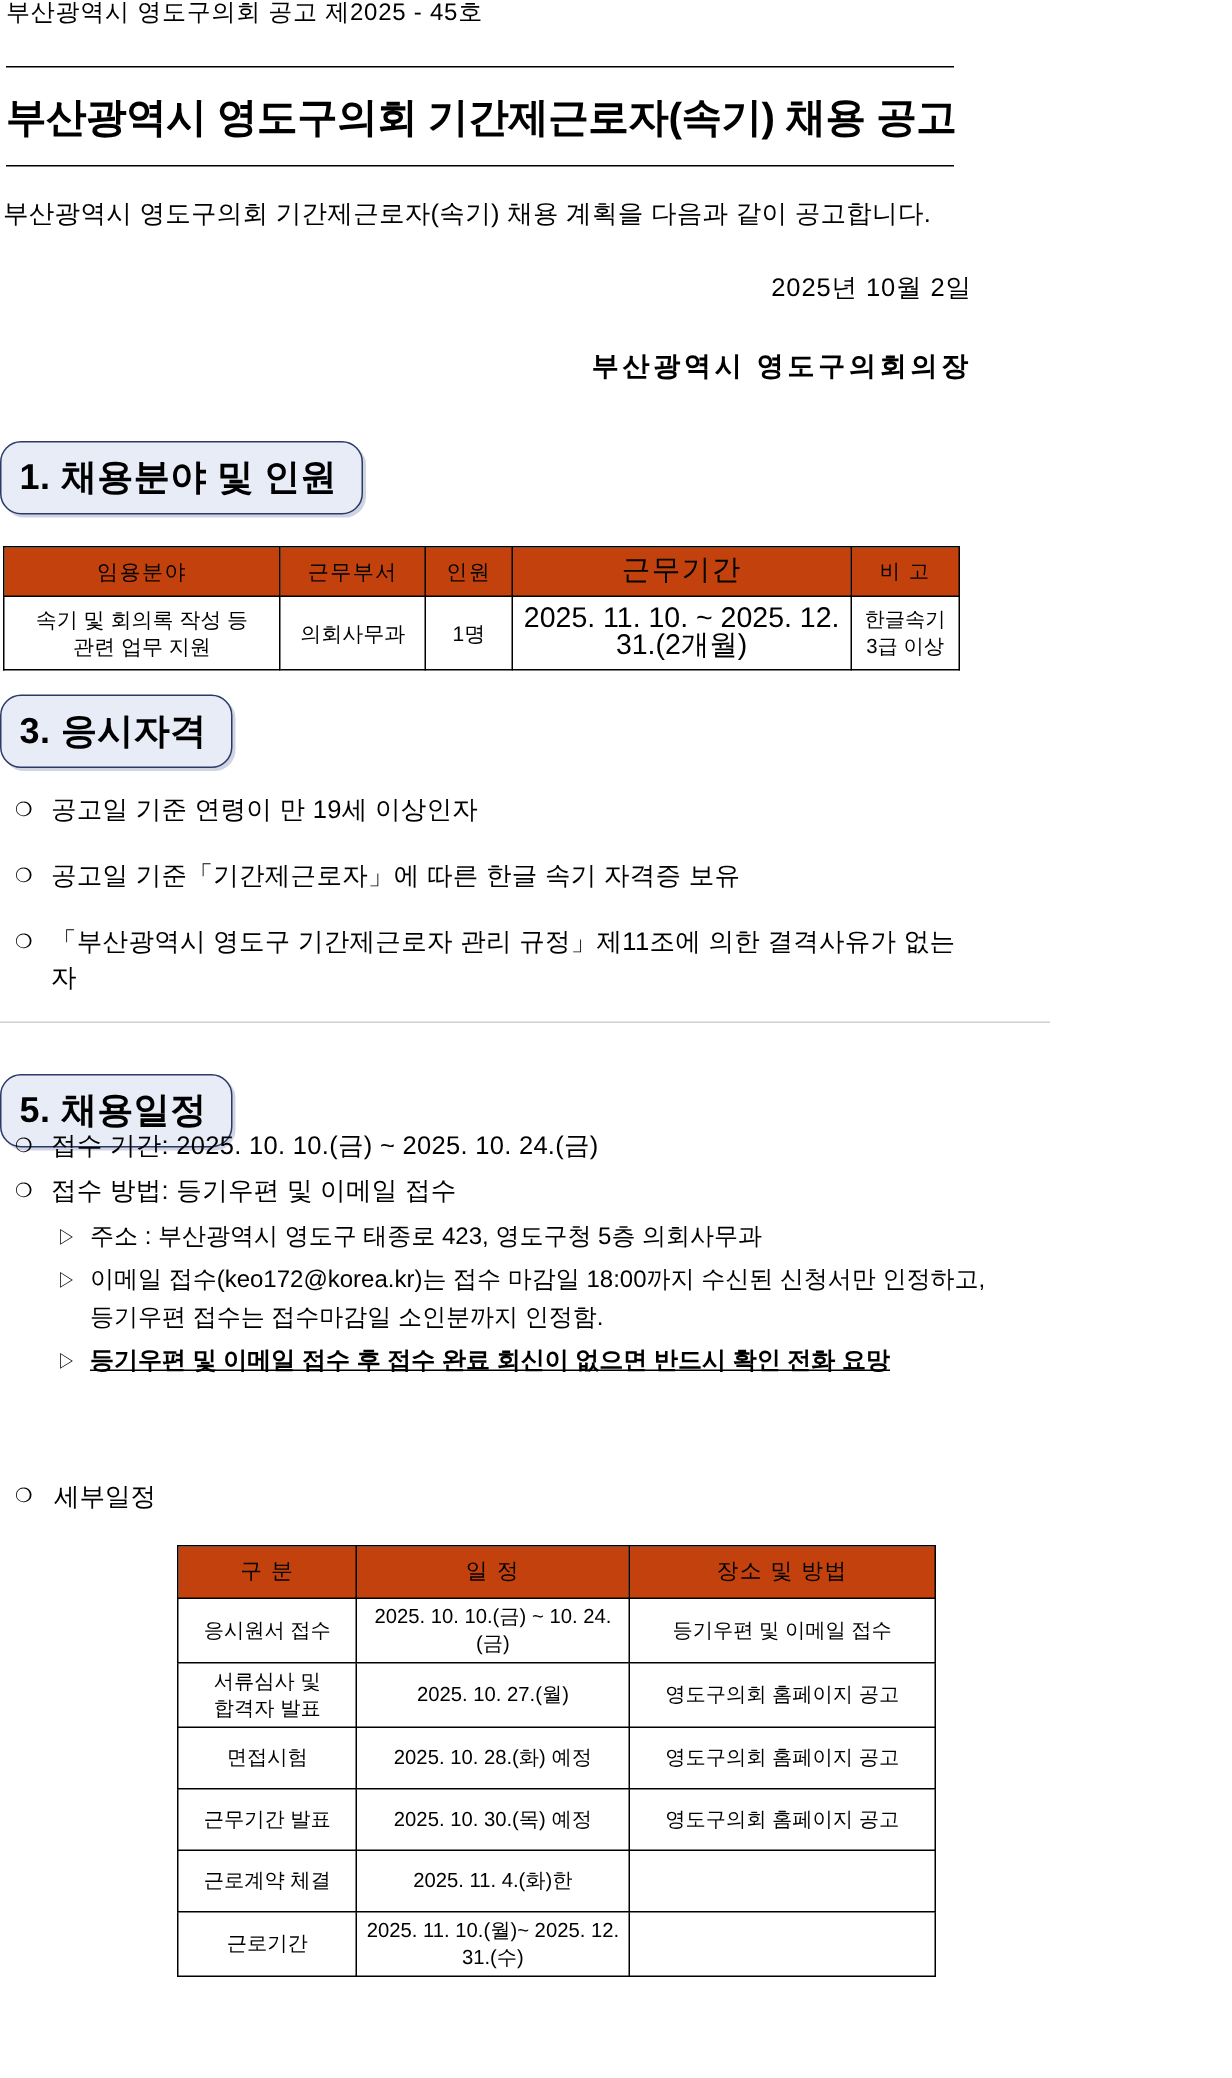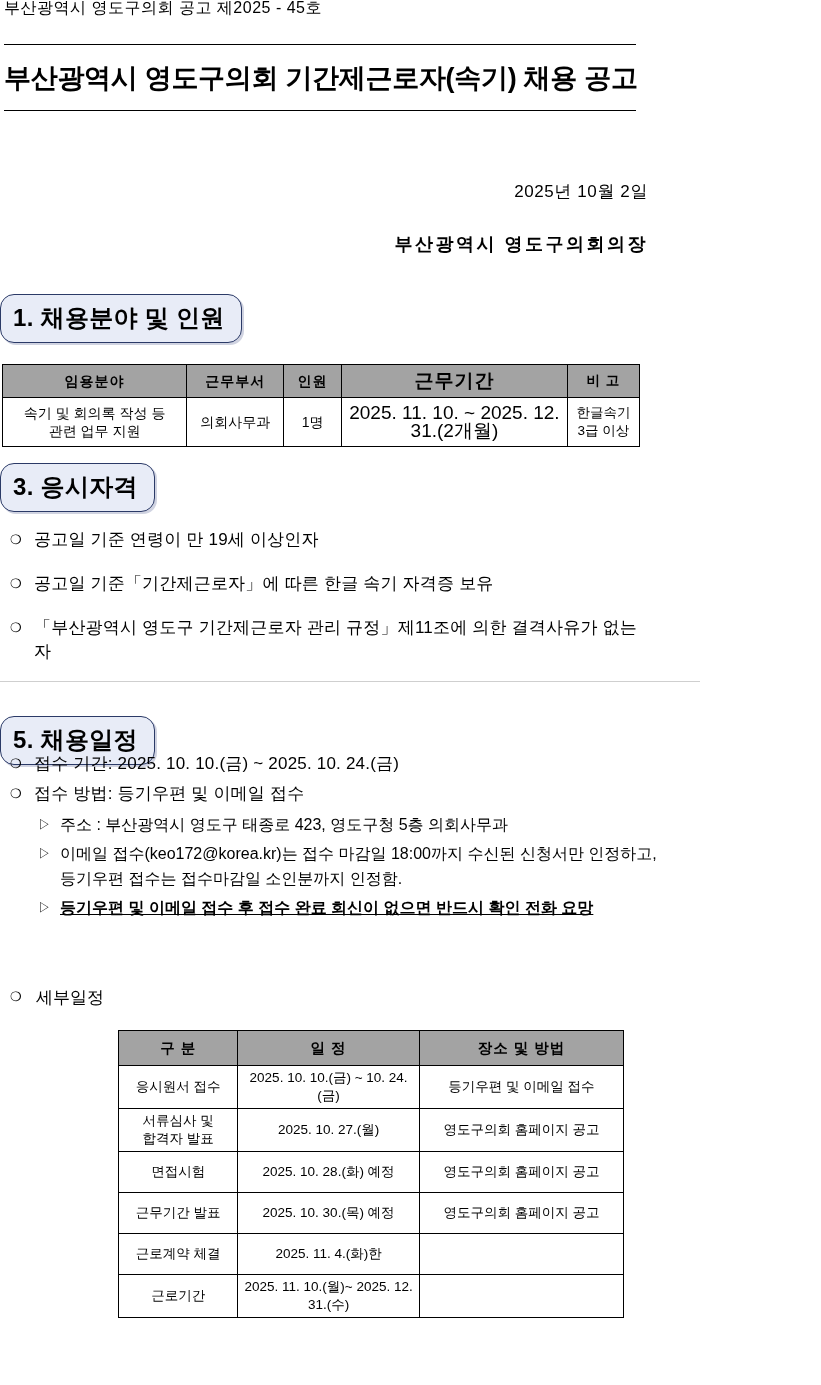--- a/index.html
+++ b/index.html
@@ -116,22 +116,22 @@
     font-size: 14px;
   }
   table.tbl th, table.tbl td {
     border: 1px solid #000;
     text-align: center;
     vertical-align: middle;
     padding: 3px 2px;
     line-height: 18px;
   }
   table.tbl th {
-    background: #a3a3a3;
-    font-weight: bold;
+    background: #c2410c;
+    font-weight: normal;
     height: 26px;
     letter-spacing: 1px;
   }
   #table-recruit {
     top: 364px;
     left: 2px;
     width: 638px;
   }
   #table-recruit td { height: 42px; }
   #table-recruit .c1 { width: 188px; font-size: 14px; }
@@ -223,20 +223,21 @@
 <div class="page">
 
   <div class="doc-header">부산광역시  영도구의회  공고  제2025 - 45호</div>
 
   <div class="hr-top"></div>
 
   <div class="main-title">부산광역시 영도구의회 기간제근로자(속기) 채용 공고</div>
 
   <div class="hr-under-title"></div>
 
+  <div class="intro">부산광역시  영도구의회  기간제근로자(속기)  채용  계획을  다음과  같이  공고합니다.</div>
 
   <div class="date-line">2025년  10월  2일</div>
   <div class="signer">부산광역시  영도구의회의장</div>
 
   <div class="section-box" id="sec1">1. 채용분야 및 인원</div>
 
   <table class="tbl" id="table-recruit">
     <thead>
       <tr>
         <th class="c1">임용분야</th>

